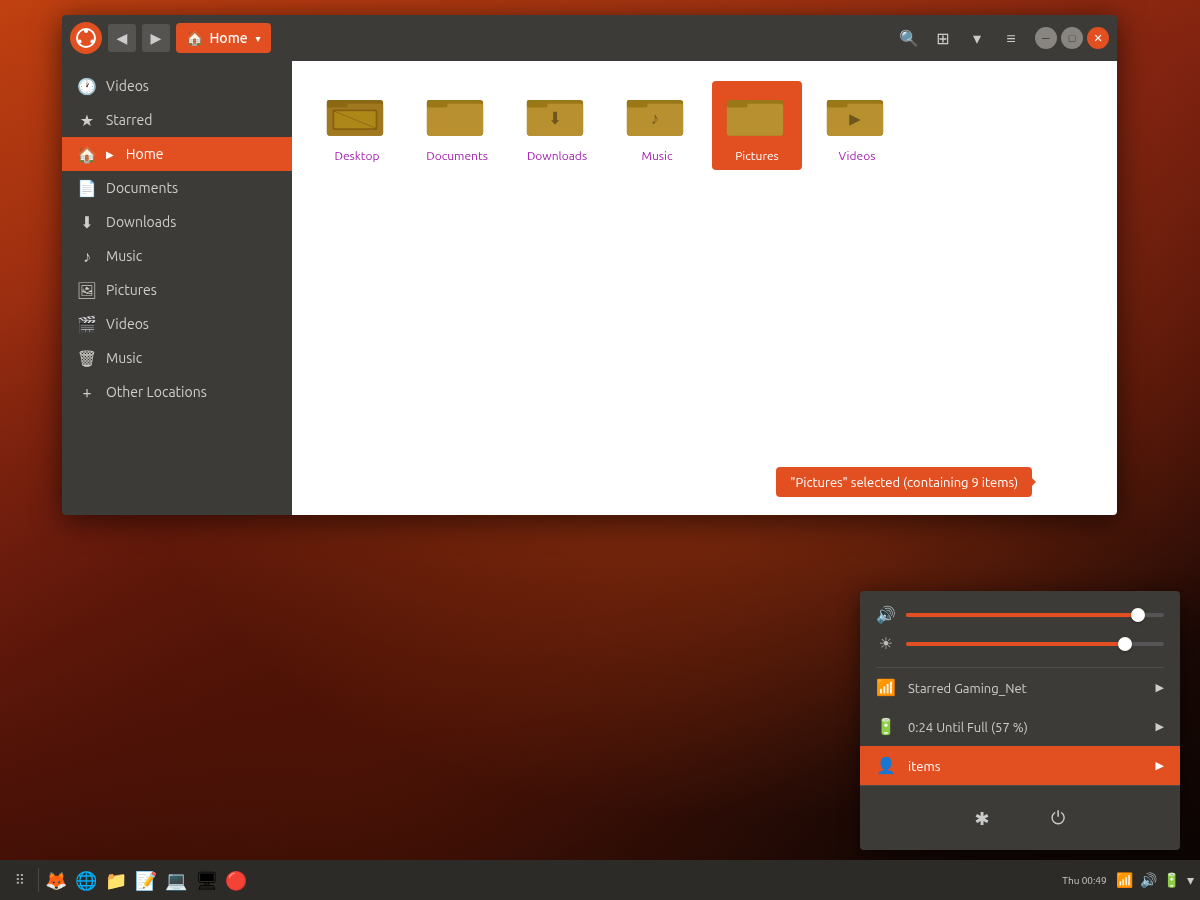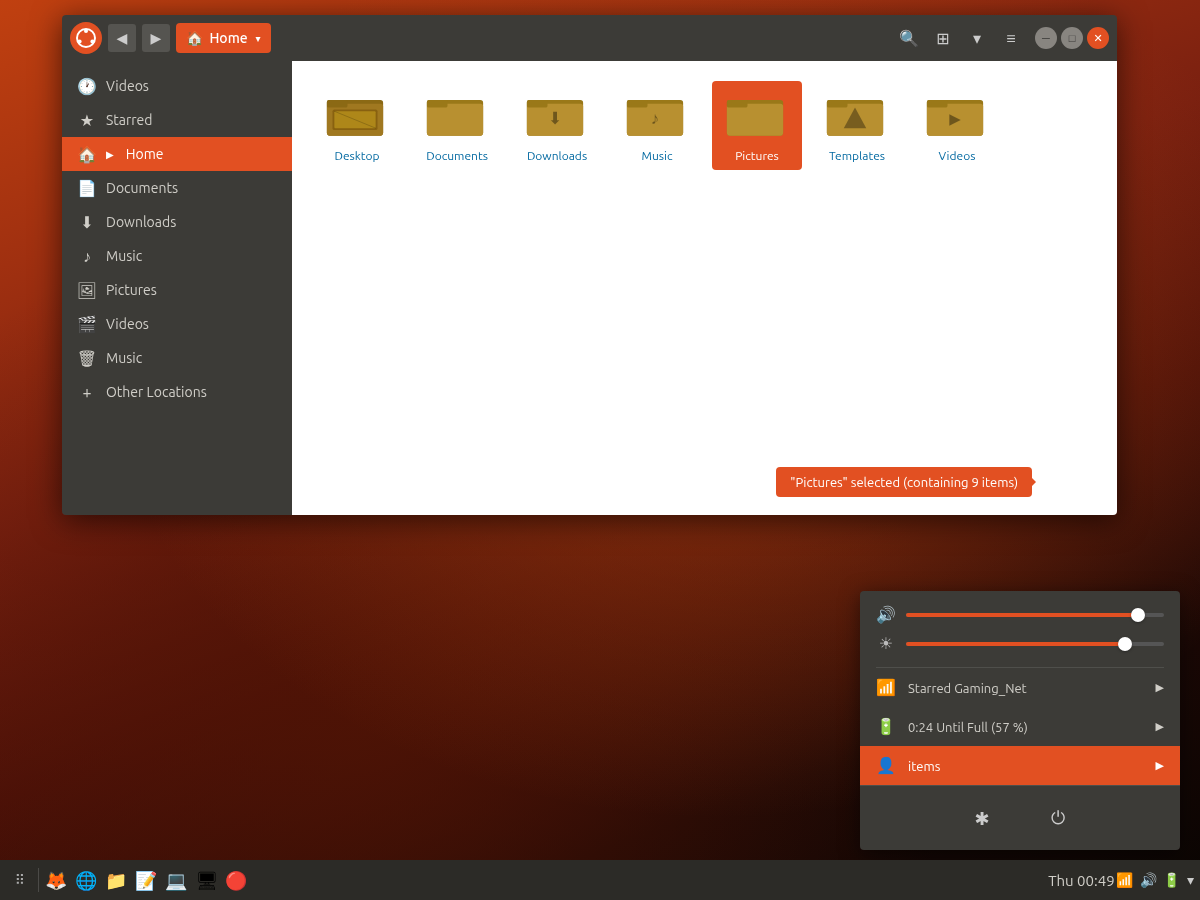--- a/index.html
+++ b/index.html
@@ -198,21 +198,21 @@
     .folder-item.selected .fi-label { color: white; }
     .folder-icon {
       width: 64px;
       height: 56px;
       position: relative;
       margin-bottom: 4px;
     }
     .fi-label {
       font-size: 12px;
       text-align: center;
-      color: #0369a1;
+      color: #a21caf;
       word-break: break-word;
     }
 
     
     .status-tooltip {
       position: absolute;
       bottom: 18px;
       right: 85px;
       background: #e25022;
       color: white;
@@ -351,21 +351,22 @@
       display: flex;
       align-items: center;
       justify-content: center;
       cursor: pointer;
       border-radius: 3px;
       font-size: 18px;
     }
     .tb-spacer { flex: 1; }
     .tb-clock {
       color: #d0cec8;
-      font-size: 15px;
+      font-size: 10px;
+      margin-right: 8px;
     }
     .tb-status-icons {
       display: flex;
       align-items: center;
       gap: 6px;
       color: #ccc;
       font-size: 14px;
     }
 
     
@@ -511,29 +512,20 @@
     <rect x="2" y="14" width="60" height="34" rx="3" fill="#b89030"></rect>
     <rect x="2" y="10" width="22" height="8" rx="2" fill="#9a7818"></rect>
   </svg></div>
             <div class="fi-label">Pictures</div>
           </div>
           <div class="folder-item">
             <div class="folder-icon"><svg class="folder-svg" viewBox="0 0 64 52" xmlns="http://www.w3.org/2000/svg">
     <rect x="2" y="10" width="60" height="38" rx="3" fill="#9a7818"></rect>
     <rect x="2" y="14" width="60" height="34" rx="3" fill="#b89030"></rect>
     <rect x="2" y="10" width="22" height="8" rx="2" fill="#9a7818"></rect>
-    <polygon points="32,18 44,40 20,40" fill="rgba(0,0,0,0.35)"></polygon>
-  </svg></div>
-            <div class="fi-label">Templates</div>
-          </div>
-          <div class="folder-item">
-            <div class="folder-icon"><svg class="folder-svg" viewBox="0 0 64 52" xmlns="http://www.w3.org/2000/svg">
-    <rect x="2" y="10" width="60" height="38" rx="3" fill="#9a7818"></rect>
-    <rect x="2" y="14" width="60" height="34" rx="3" fill="#b89030"></rect>
-    <rect x="2" y="10" width="22" height="8" rx="2" fill="#9a7818"></rect>
     <text x="32" y="36" text-anchor="middle" fill="rgba(0,0,0,0.4)" font-size="16">▶</text>
   </svg></div>
             <div class="fi-label">Videos</div>
           </div>
         </div>
     </div>
   </div>
 
   <div class="status-tooltip">
     <span>"Pictures" selected (containing 9 items)</span>

